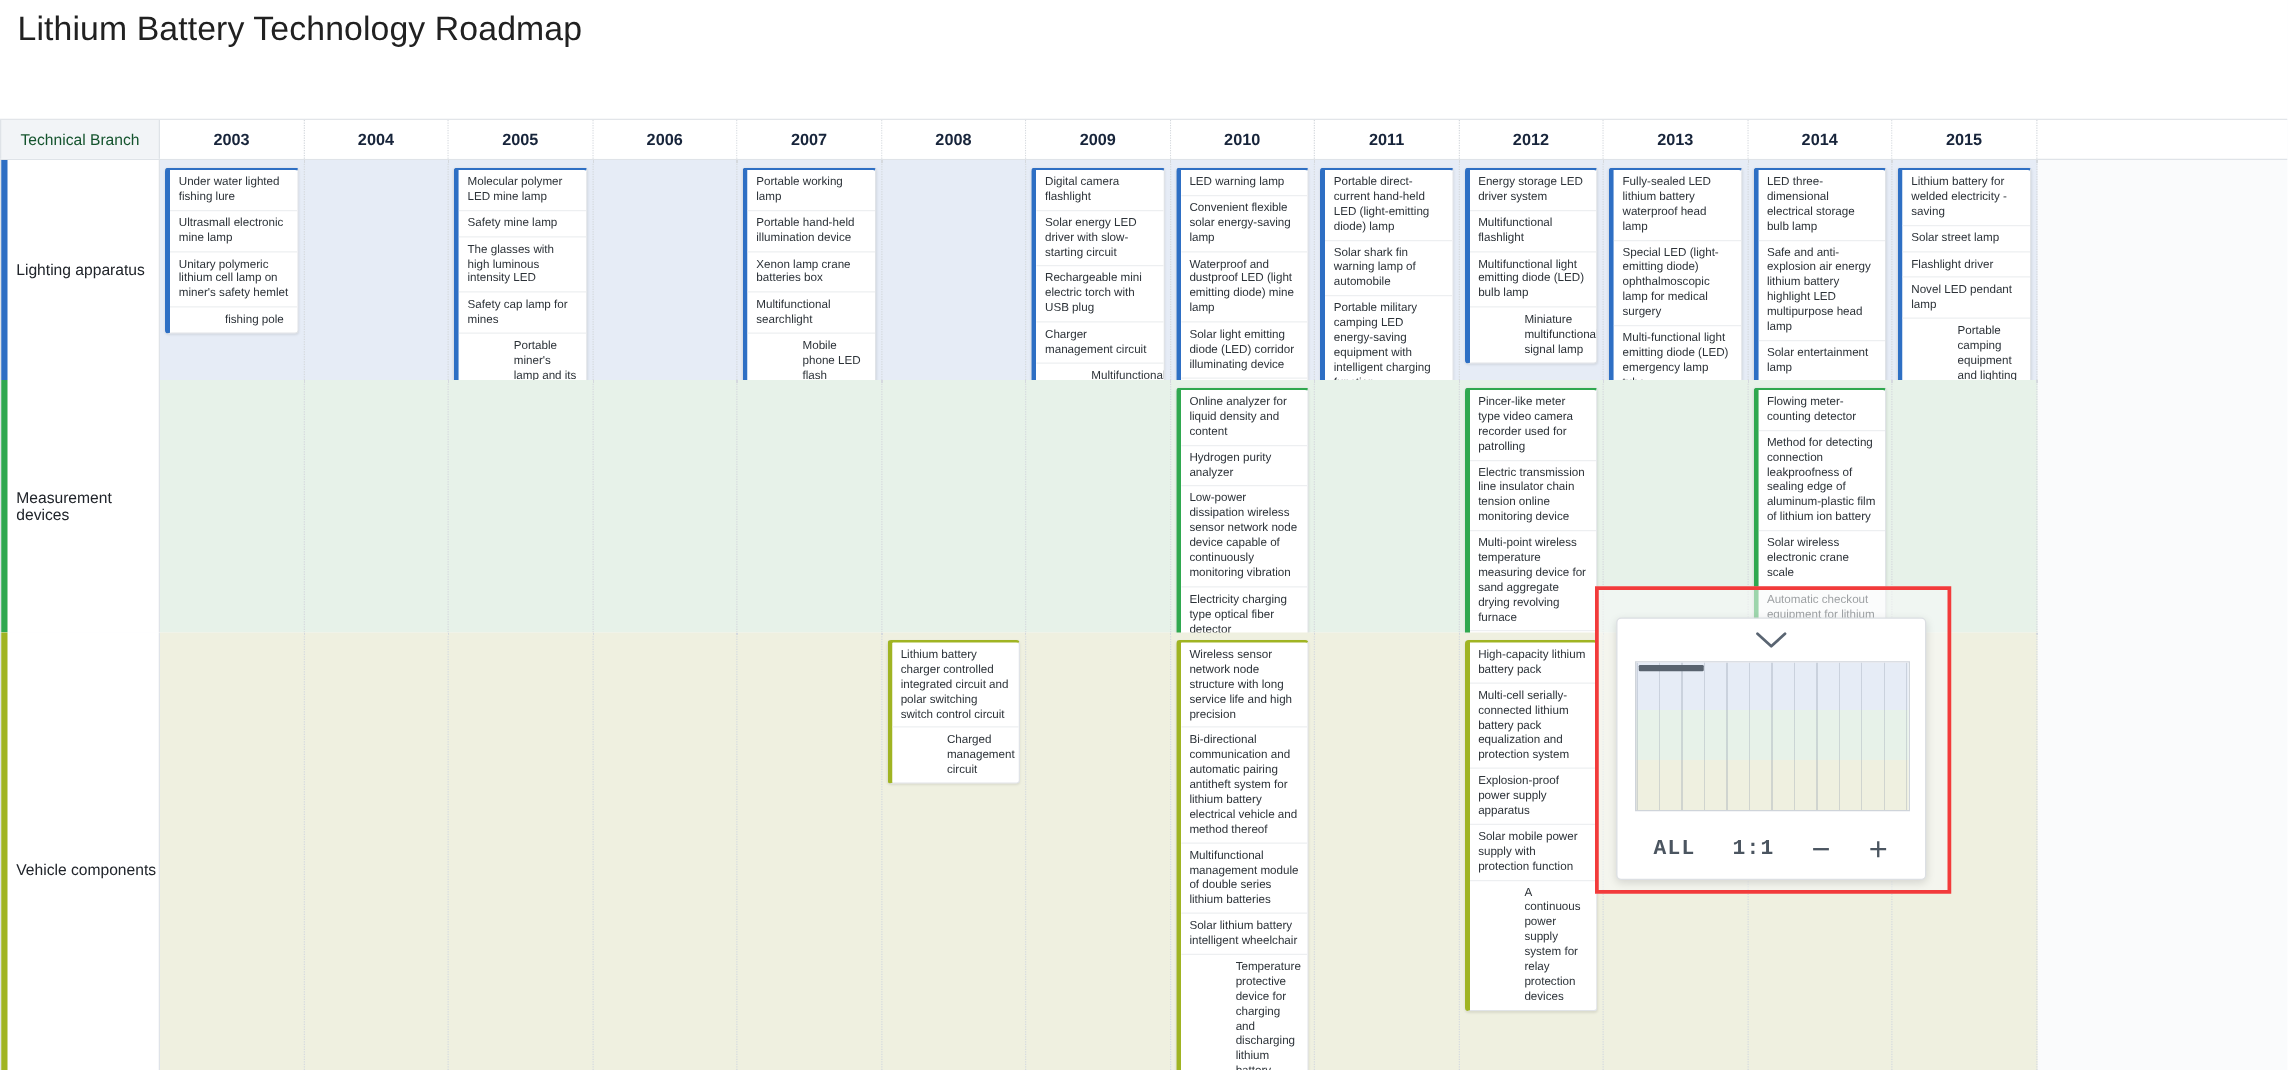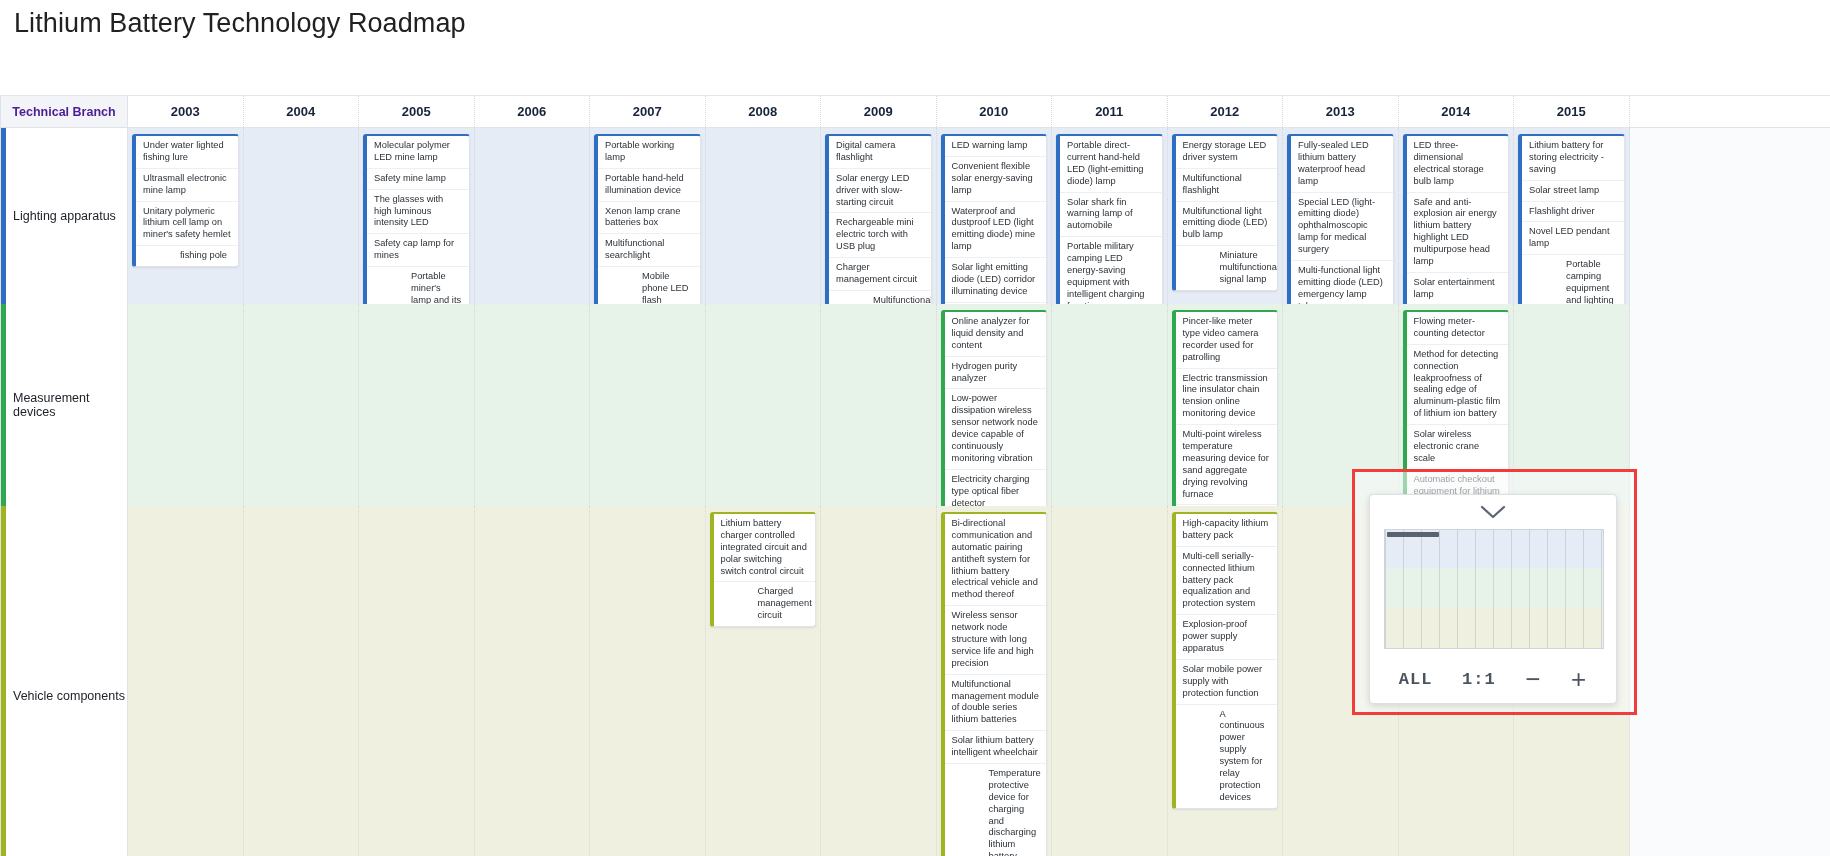--- a/index.html
+++ b/index.html
@@ -48,21 +48,21 @@
     background: #ffffff;
     border-bottom: 1px solid #dfe3e8;
     z-index: 6;
   }
   .hdr-branch {
     width: 128px; min-width: 128px;
     background: #f2f4f7;
     border-right: 1px solid #dfe3e8;
     border-left: 1px solid #dfe3e8;
     display:flex; align-items:center; justify-content:center;
-    font-size: 12.5px; font-weight: bold; color:#4c1d95;
+    font-size: 12.5px; font-weight: normal; color:#14532d;
   }
   .hdr-year {
     width: 115.5px; min-width: 115.5px;
     border-right: 1px dotted #d5d9de;
     display:flex; align-items:center; justify-content:center;
     font-size: 13px; font-weight: bold; color:#17243a;
     background:#ffffff;
   }
 
   
@@ -108,21 +108,21 @@
     line-height:1.28;
     color:#2c3238;
     padding:4px 6px 4px 7px;
     border-bottom:1px solid #edeff1;
   }
   .item:last-child { border-bottom:none;padding-left:44px; }
 
   
   .zoom-widget {
     position:absolute;
-    left:1352px; top:469px;
+    left:1276px; top:469px;
     width:285px; height:246px;
     border:3px solid #f23b3b;
     background:rgba(248,249,250,0.55);
     z-index:30;
   }
   .zoom-panel {
     position:absolute;
     left:14px; top:22px;
     width:248px; height:210px;
     background:#ffffff;
@@ -282,21 +282,21 @@
                 <div class="card card-lighting">
                   <div class="item">LED three-dimensional electrical storage bulb lamp</div>
                   <div class="item">Safe and anti-explosion air energy lithium battery highlight LED multipurpose head lamp</div>
                   <div class="item">Solar entertainment lamp</div>
                   <div class="item">LED working lamp</div>
                   <div class="item">Brightness-adjustable flashlight</div>
                 </div>
               </div>
               <div class="cell">
                 <div class="card card-lighting">
-                  <div class="item">Lithium battery for storing electricity -saving</div>
+                  <div class="item">Lithium battery for welded electricity -saving</div>
                   <div class="item">Solar street lamp</div>
                   <div class="item">Flashlight driver</div>
                   <div class="item">Novel LED pendant lamp</div>
                   <div class="item">Portable camping equipment and lighting device with high-power LED</div>
                 </div>
               </div>
             </div>
           </div>
           <div class="row" style="height: 202px;">
             <div class="row-label">
@@ -356,22 +356,22 @@
               <div class="cell"></div>
               <div class="cell">
                 <div class="card card-vehicle">
                   <div class="item">Lithium battery charger controlled integrated circuit and polar switching switch control circuit</div>
                   <div class="item">Charged management circuit</div>
                 </div>
               </div>
               <div class="cell"></div>
               <div class="cell">
                 <div class="card card-vehicle">
+                  <div class="item">Wireless sensor network node structure with long service life and high precision</div>
                   <div class="item">Bi-directional communication and automatic pairing antitheft system for lithium battery electrical vehicle and method thereof</div>
-                  <div class="item">Wireless sensor network node structure with long service life and high precision</div>
                   <div class="item">Multifunctional management module of double series lithium batteries</div>
                   <div class="item">Solar lithium battery intelligent wheelchair</div>
                   <div class="item">Temperature protective device for charging and discharging lithium battery</div>
                 </div>
               </div>
               <div class="cell"></div>
               <div class="cell">
                 <div class="card card-vehicle">
                   <div class="item">High-capacity lithium battery pack</div>
                   <div class="item">Multi-cell serially-connected lithium battery pack equalization and protection system</div>

